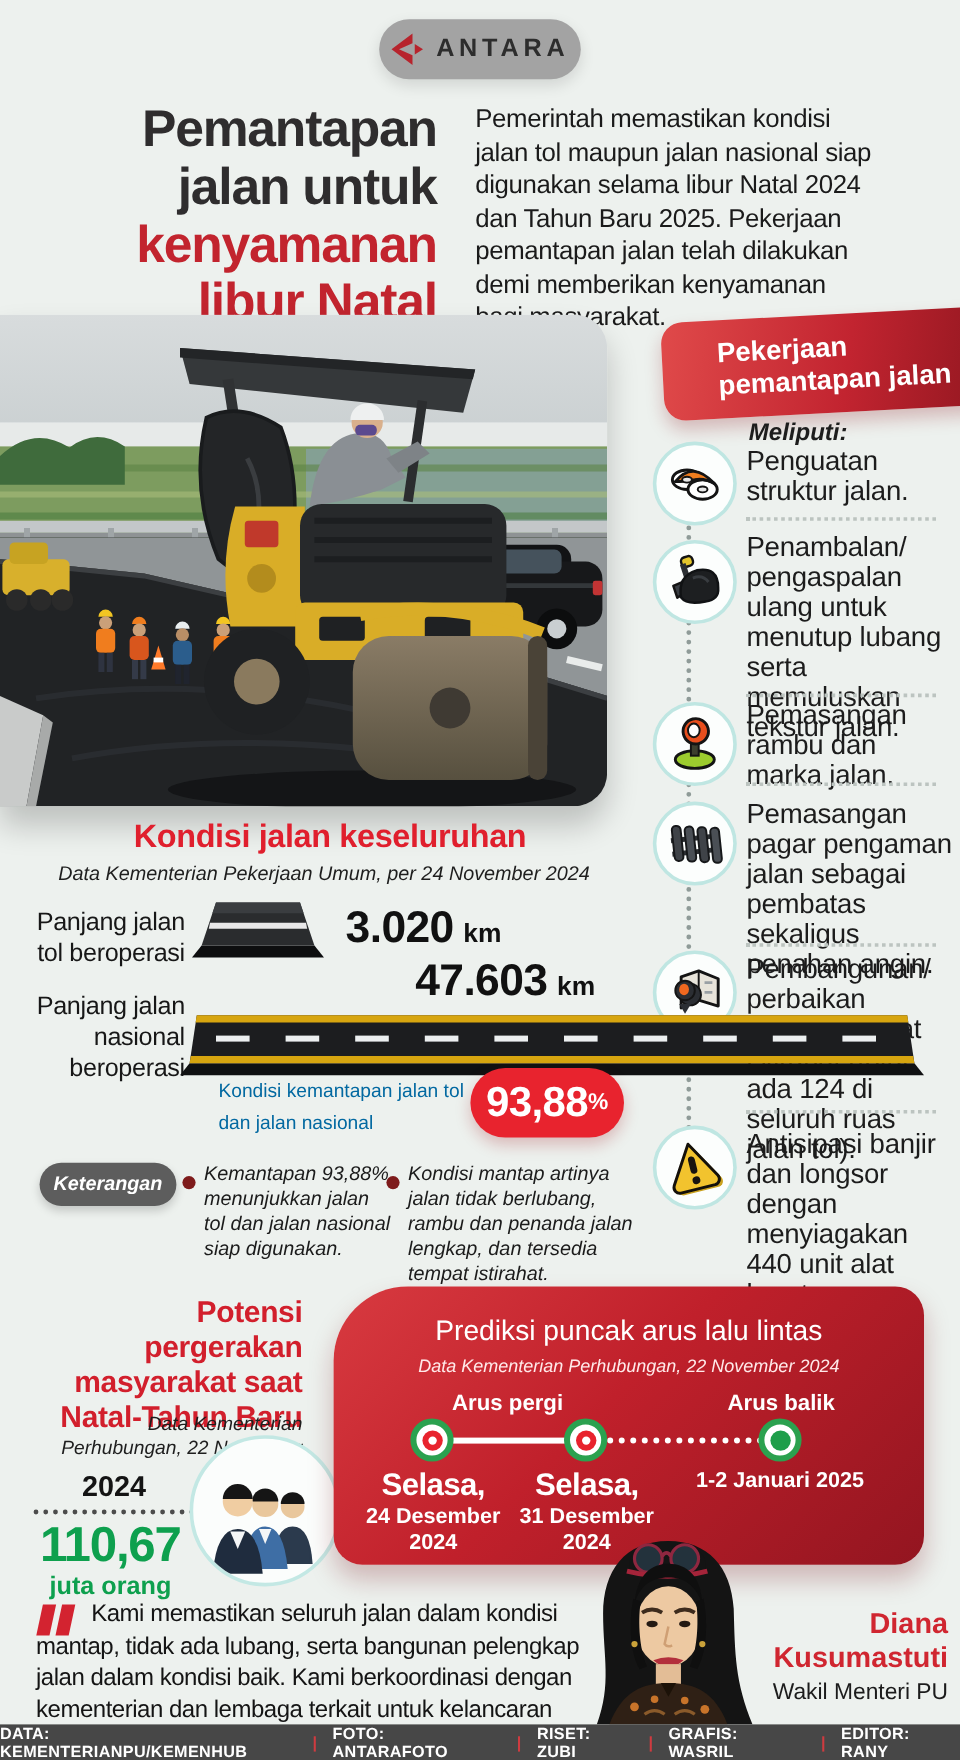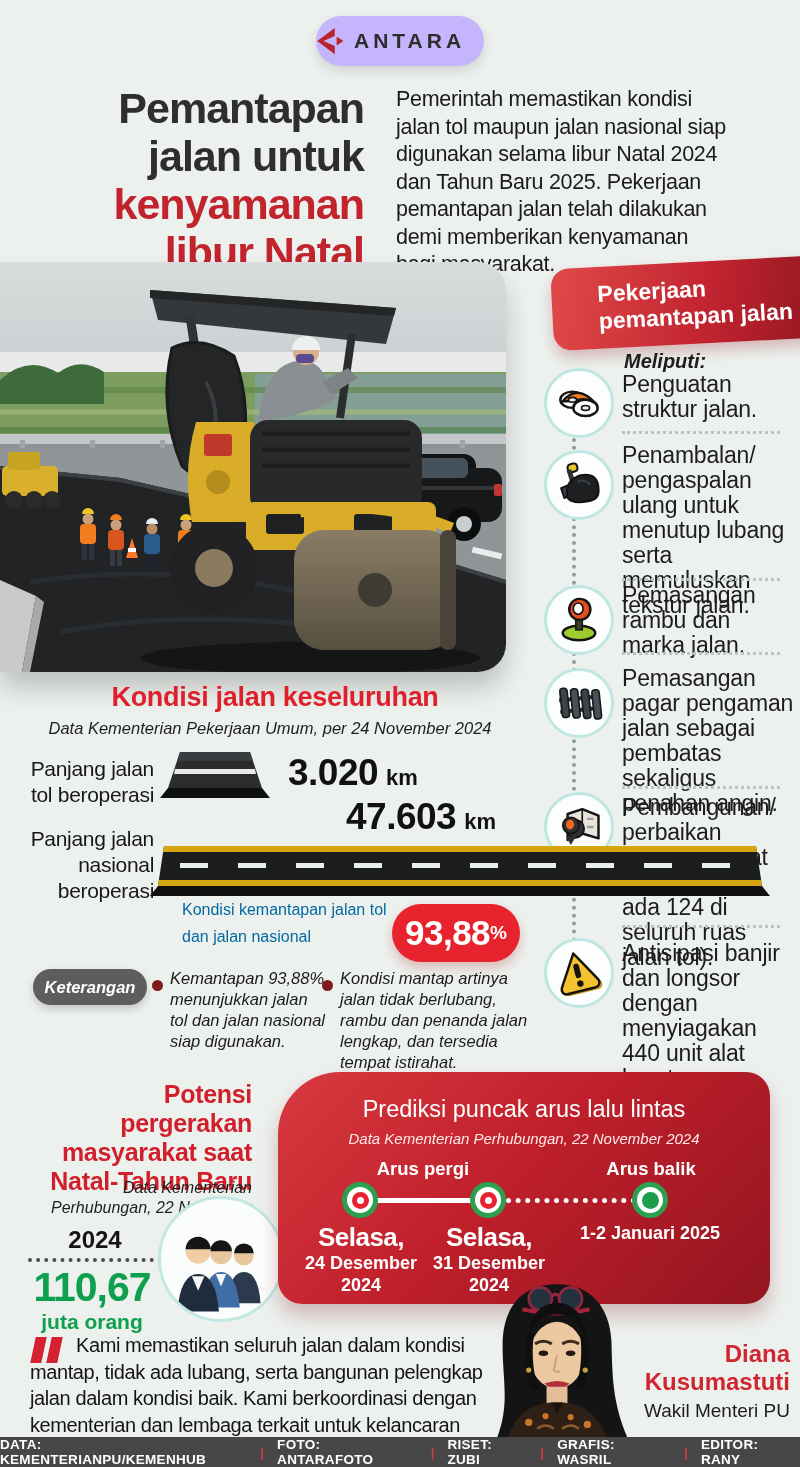--- a/index.html
+++ b/index.html
@@ -4,22 +4,22 @@
 <style>
   html,body{margin:0;padding:0;background:#9a9a9a;}
   .canvas{
     position:relative;width:800px;height:1467px;margin:0 auto;
     background:#edf1ee;overflow:hidden;
     font-family:"Liberation Sans","DejaVu Sans",sans-serif;color:#1c1c1c;
   }
   .abs{position:absolute;}
 
   
-  .logo-pill{left:316px;top:16px;width:168px;height:50px;background:#c4b5fd;border-radius:26px;
-    display:flex;align-items:center;gap:8px;
+  .logo-pill{left:316px;top:16px;width:168px;height:50px;background:#a3a3a3;border-radius:26px;
+    display:flex;align-items:center;justify-content:center;gap:8px;
     box-shadow:0 5px 12px rgba(0,0,0,.12);}
   .logo-word{font-size:21px;font-weight:bold;letter-spacing:4px;color:#2d2d2d;}
 
   
   .main-title{left:52px;top:84px;width:312px;text-align:right;font-weight:bold;
     font-size:43px;line-height:48px;letter-spacing:-1px;}
   .title-dark{color:#2f2d2e;}
   .title-red{color:#c2242e;}
   .intro{left:396px;top:86px;width:330px;font-size:21.5px;line-height:27.5px;
     letter-spacing:-0.3px;color:#1a1a1a;}
@@ -46,21 +46,21 @@
   .sec-title{left:40px;top:682px;width:470px;text-align:center;font-size:27px;
     font-weight:bold;color:#e01f2d;letter-spacing:-0.3px;}
   .sec-sub{left:15px;top:719px;width:510px;text-align:center;font-style:italic;
     font-size:16.5px;color:#1e1e1e;}
   .stat-label{font-size:21px;line-height:26px;text-align:right;color:#171717;letter-spacing:-0.3px;}
   .stat-value{display:flex;align-items:baseline;gap:8px;}
   .stat-value .num{font-size:37px;font-weight:bold;color:#111;letter-spacing:-0.5px;}
   .stat-value .unit{font-size:22px;font-weight:bold;color:#111;}
   .mantap-label{left:182px;top:896px;width:212px;font-size:16px;line-height:27px;color:#0369a1;}
   .mantap-pill{left:392px;top:890px;width:128px;height:58px;border-radius:30px;background:#e8232e;
-    display:flex;align-items:center;justify-content:center;box-shadow:0 6px 12px rgba(160,20,28,.25);margin-top:14px;}
+    display:flex;align-items:center;justify-content:center;box-shadow:0 6px 12px rgba(160,20,28,.25);}
   .mantap-pill .num{font-size:35px;font-weight:bold;color:#fff;letter-spacing:-0.5px;}
   .mantap-pill .unit{font-size:19px;font-weight:bold;color:#fff;}
 
   
   .ket-pill{left:33px;top:969px;width:114px;height:36px;border-radius:19px;background:#5d5d5d;
     color:#fff;font-weight:bold;font-style:italic;font-size:16.5px;
     display:flex;align-items:center;justify-content:center;box-shadow:0 4px 8px rgba(0,0,0,.18);}
   .ket-dot{width:11px;height:11px;border-radius:50%;background:#7e1b1b;}
   .ket-note{font-size:16.5px;line-height:21px;font-style:italic;color:#1b1b1b;}
 

